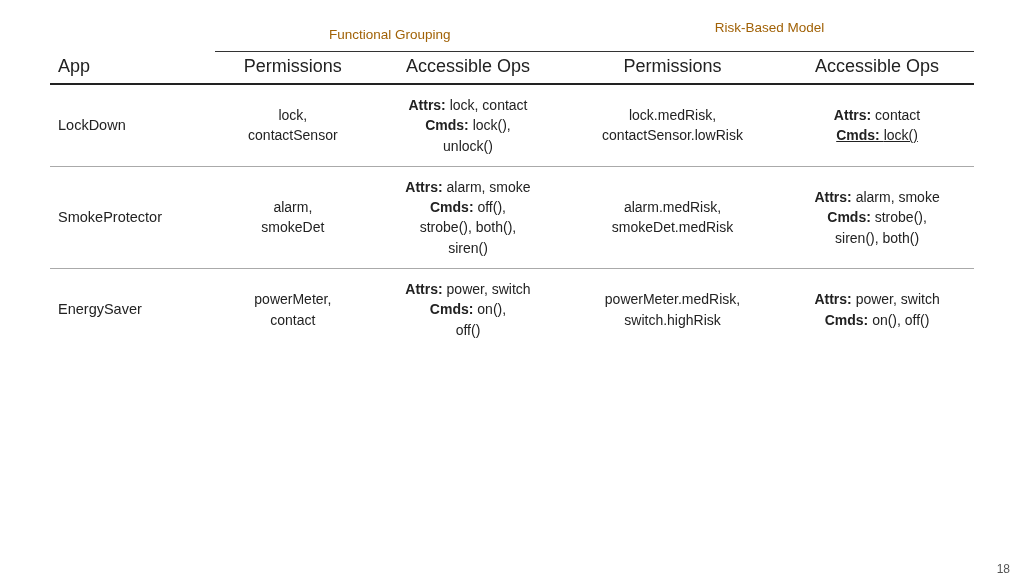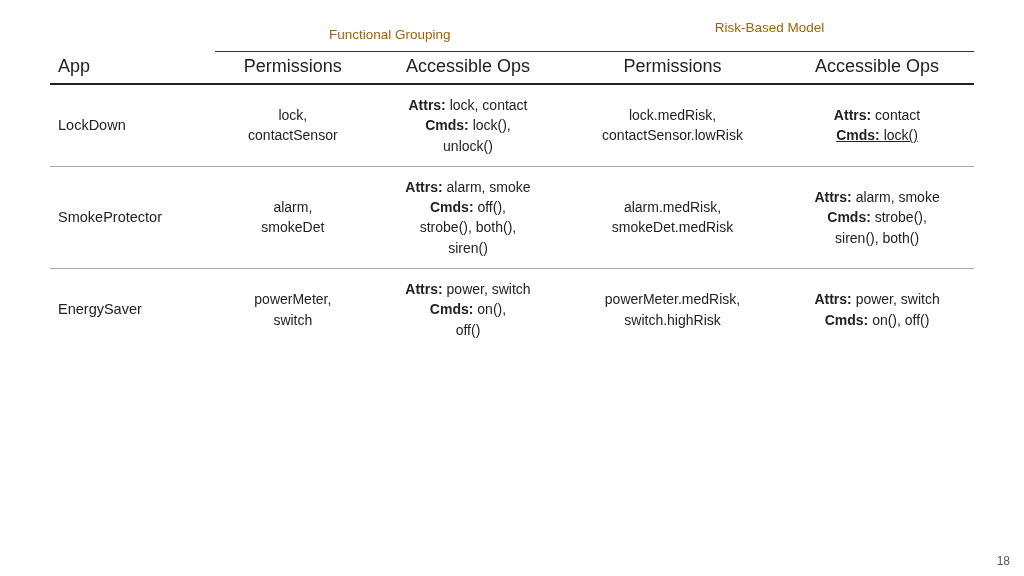--- a/index.html
+++ b/index.html
@@ -96,21 +96,21 @@
       text-align: left;
       font-size: 14.5px;
     }
 
     .bold {
       font-weight: 700;
     }
 
     .page-num {
       position: absolute;
-      bottom: 8px;
+      bottom: 0;
       right: 14px;
       font-size: 12px;
       color: #555;
     }
   </style>
 </head>
 <body>
 
 <div class="slide">
 
@@ -164,21 +164,21 @@
 smokeDet.medRisk</td>
             <td>
               <div><span class="bold">Attrs: </span><span>alarm, smoke</span></div>
               <div style="white-space: pre-line;"><span class="bold">Cmds: </span><span>strobe(),
 siren(), both()</span></div>
             </td>
           </tr>
           <tr>
             <td class="app-name">EnergySaver</td>
             <td style="white-space: pre-line;">powerMeter,
-switch</td>
+contact</td>
             <td>
               <div><span class="bold">Attrs: </span><span>power, switch</span></div>
               <div style="white-space: pre-line;"><span class="bold">Cmds: </span><span>on(),
 off()</span></div>
             </td>
             <td style="white-space: pre-line;">powerMeter.medRisk,
 switch.highRisk</td>
             <td>
               <div><span class="bold">Attrs: </span><span>power, switch</span></div>
               <div style="white-space: pre-line;"><span class="bold">Cmds: </span><span>on(), off()</span></div>

